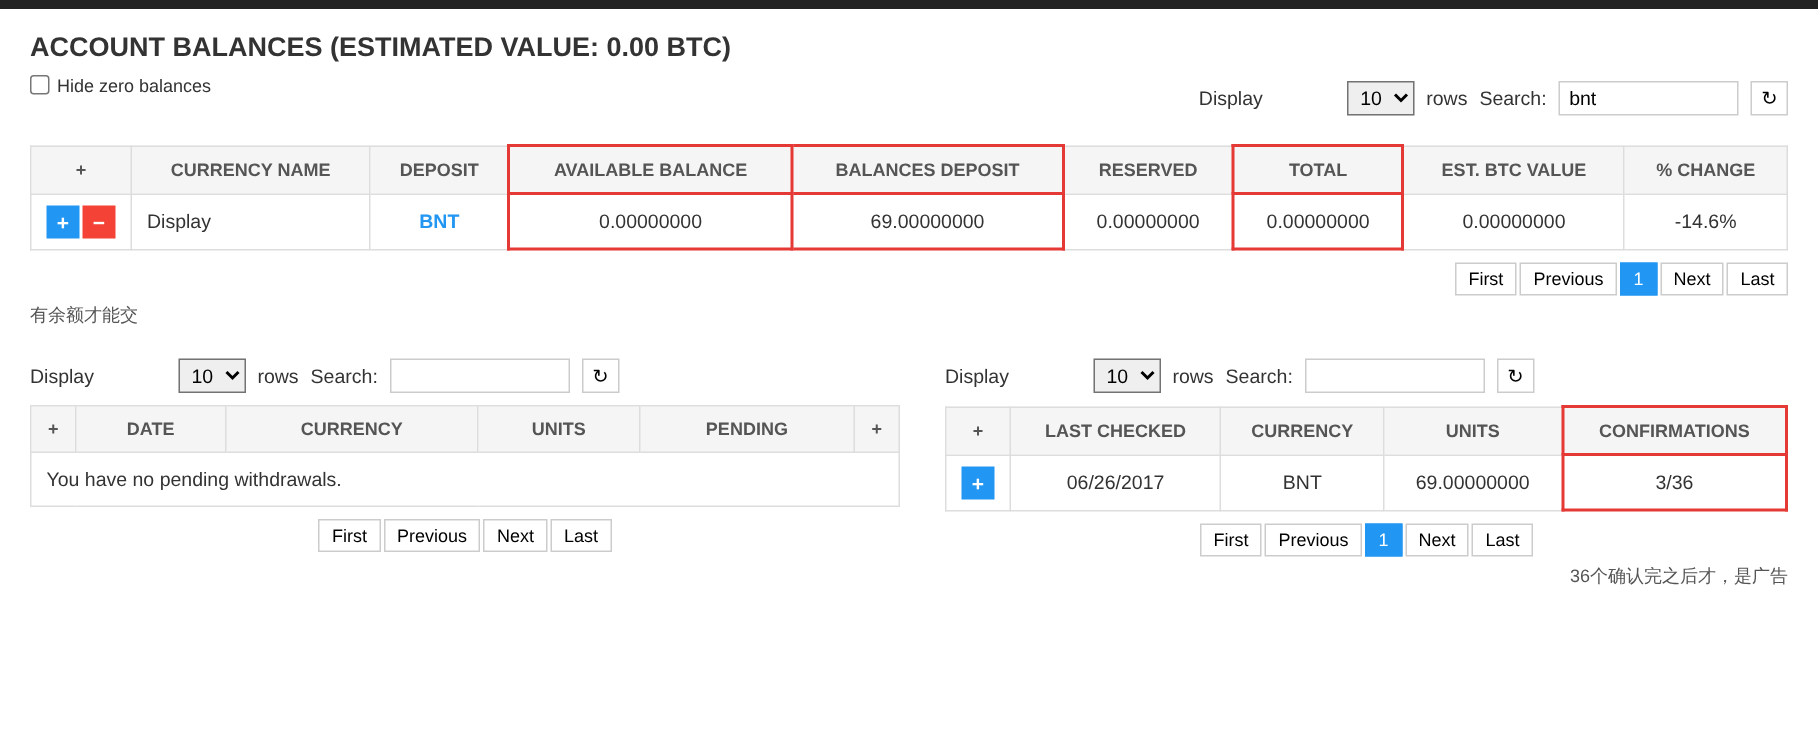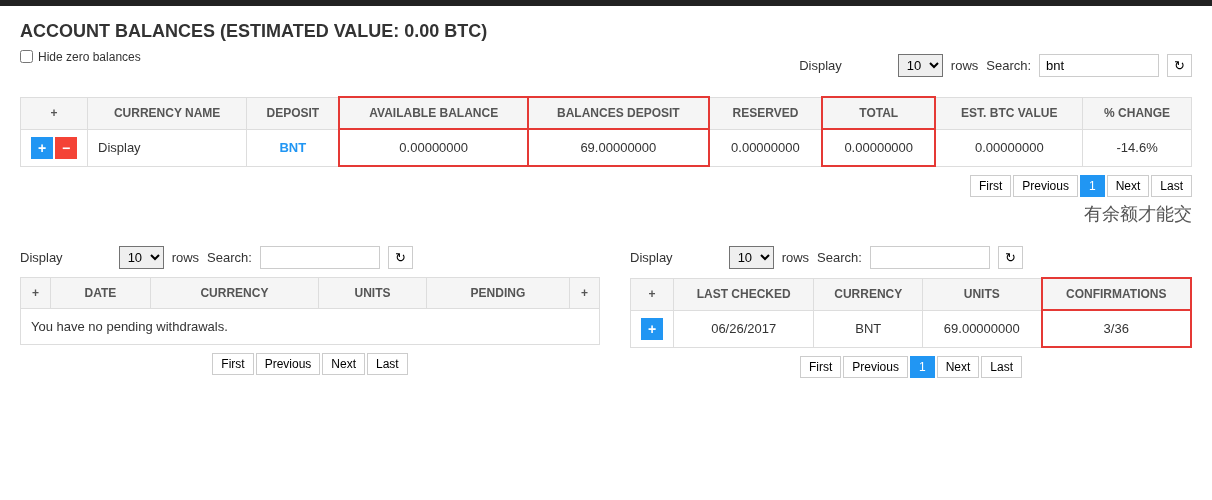--- a/index.html
+++ b/index.html
@@ -29,21 +29,21 @@
     .btn-group { display: flex; gap: 2px; }
     
     .symbol-link { color: #2196F3; text-decoration: none; font-weight: bold; }
     
     .highlighted-cell { border: 2px solid #e53935 !important; }
     
     .pagination { display: flex; justify-content: flex-end; align-items: center; margin-top: 8px; gap: 2px; }
     .pagination button { border: 1px solid #ccc; background: #fff; padding: 3px 8px; cursor: pointer; font-size: 12px; }
     .pagination button.active { background: #2196F3; color: white; border-color: #2196F3; }
     
-    .annotation { text-align: right; font-size: 18px; color: #555; margin-top: 5px; margin-bottom: 10px; }
+    .annotation { text-align: left; font-size: 12px; color: #555; margin-top: 5px; margin-bottom: 10px; }
     
     .two-col { display: flex; gap: 30px; margin-top: 20px; }
     .left-col { flex: 0 0 580px; }
     .right-col { flex: 1; }
     
     .section-title { font-size: 16px; font-weight: bold; margin-bottom: 12px; }
     
     .pagination-center { display: flex; justify-content: center; align-items: center; margin-top: 8px; gap: 2px; }
     .pagination-center button { border: 1px solid #ccc; background: #fff; padding: 3px 8px; cursor: pointer; font-size: 12px; }
     .pagination-center button.active { background: #2196F3; color: white; border-color: #2196F3; }
@@ -201,16 +201,17 @@
       </table>
 
       <div class="pagination-center">
         <button>First</button>
         <button>Previous</button>
         <button class="active">1</button>
         <button>Next</button>
         <button>Last</button>
       </div>
 
+      <div class="chinese-note-right">36个确认完之后才，是广告</div>
     </div>
 
   </div>
 </div>
 
 </body></html>

